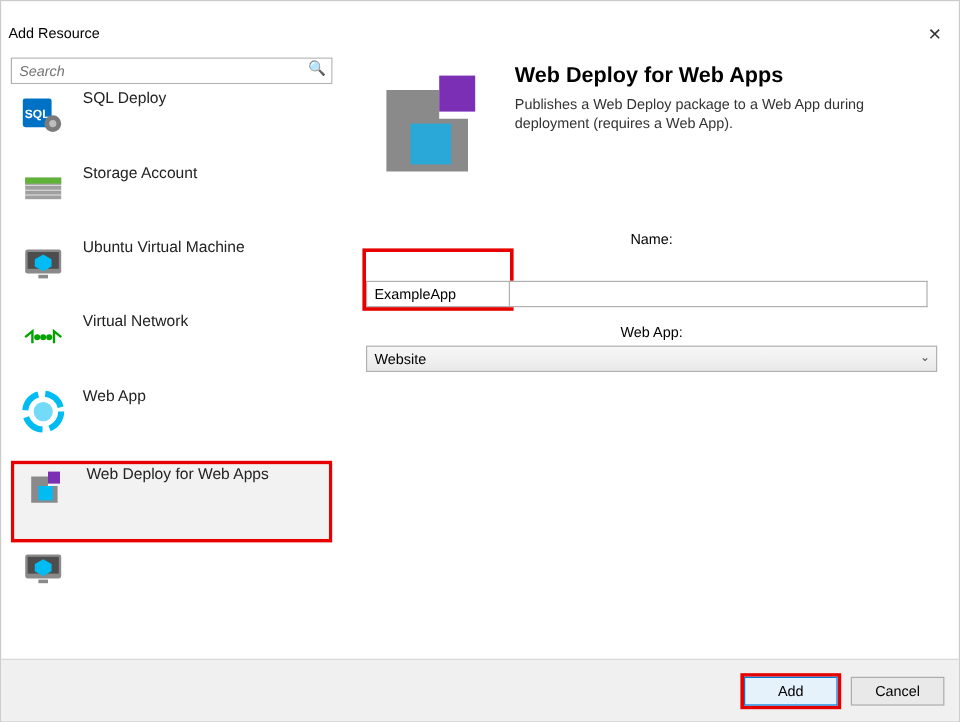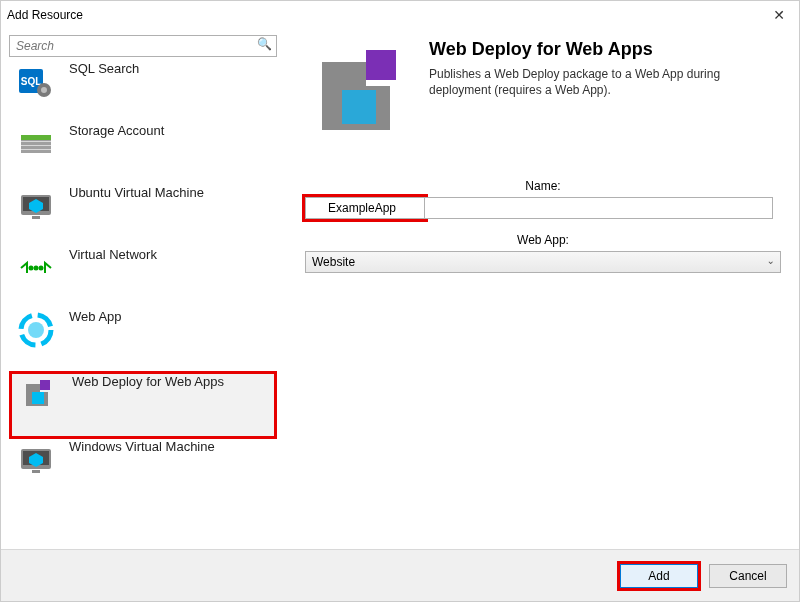--- a/index.html
+++ b/index.html
@@ -1,18 +1,18 @@
 <!DOCTYPE html>
 <html><head>
 <meta charset="utf-8">
 <style>
   * { box-sizing: border-box; font-family: "Segoe UI", Tahoma, sans-serif; }
   body { margin: 0; background: #fff; width: 800px; height: 602px; overflow: hidden; color: #000; }
   .window { width: 800px; height: 602px; display: flex; flex-direction: column; border: 1px solid #ccc; }
-  .titlebar { display: flex; align-items: center; height: 28px; padding: 0 6px; font-size: 12px; }
+  .titlebar { display: flex; align-items: center; height: 28px; padding: 0 6px; font-size: 12px; margin-top: 13px; }
   .titlebar .title { flex: 1; }
   .titlebar .close { width: 28px; text-align: center; font-size: 14px; color: #333; cursor: default; }
   .content { flex: 1; display: flex; padding: 6px 8px 0 8px; min-height: 0; }
   .left { width: 268px; display: flex; flex-direction: column; }
   .search-wrap { position: relative; border: 1px solid #b0b0b0; height: 22px; background: #fff; }
   .search-wrap input { border: none; width: 100%; height: 100%; padding: 0 24px 0 6px; font-size: 12px; outline: none; font-style: italic; color: #be185d; }
   .search-wrap .mag { position: absolute; right: 4px; top: 1px; font-size: 12px; color: #555; }
   .list { flex: 1; overflow-y: auto; margin-top: 4px; }
   .item { display: flex; align-items: flex-start; height: 62px; padding: 0 6px; cursor: default; }
   .item .ico { width: 42px; height: 42px; display: flex; align-items: center; justify-content: center; margin-right: 12px; }
@@ -20,21 +20,21 @@
   .item.selected { background: #f2f2f2; }
   .hl-item { border: 3px solid #e60000; margin: 0; }
   .right { flex: 1; padding: 4px 10px 0 28px; display: flex; flex-direction: column; }
   .header-row { display: flex; }
   .big-ico { width: 110px; height: 110px; display: flex; align-items: center; justify-content: center; }
   .header-txt { flex: 1; padding-left: 14px; }
   .h-title { font-size: 18px; font-weight: 600; margin: 0 0 6px 0; }
   .h-desc { font-size: 12px; color: #333; line-height: 1.35; }
   .form { margin-top: 30px; }
   .flabel { font-size: 12px; margin-bottom: 4px; text-align: center; }
-  .text-input { width: 100%; height: 22px; border: 1px solid #b0b0b0; font-size: 12px; padding: 0 22px; outline: none; }
+  .text-input { width: 100%; height: 22px; border: 1px solid #b0b0b0; font-size: 12px; padding: 0 6px; outline: none; margin-top: 24px; }
   .hl-red { outline: 3px solid #e60000; outline-offset: 0; display: inline-block; }
   .name-wrap { display: inline-block; }
   .select-wrap { position: relative; width: 100%; }
   .select-display { width: 100%; height: 22px; border: 1px solid #b0b0b0; background: linear-gradient(#f7f7f7,#e9e9e9); font-size: 12px; padding: 0 20px 0 6px; line-height: 20px; }
   .select-arrow { position: absolute; right: 6px; top: 4px; font-size: 10px; color: #555; }
   .footer { height: 52px; background: #f0f0f0; border-top: 1px solid #d8d8d8; display: flex; align-items: center; justify-content: flex-end; padding: 0 12px; gap: 8px; }
   .btn { width: 78px; height: 24px; font-size: 12px; background: #e9e9e9; border: 1px solid #adadad; cursor: default; }
   .btn.primary { border: 1px solid #0078d7; background: #e5f1fb; }
   .hl-btn { border: 3px solid #e60000; padding: 0; display: inline-block; }
 </style>
@@ -60,21 +60,21 @@
 
         <div class="item">
           <span class="ico">
             <svg width="38" height="38" viewBox="0 0 38 38">
                 <rect x="2" y="6" width="24" height="24" rx="2" fill="#0072c6"></rect>
                 <text x="14" y="22" font-size="10" fill="#fff" text-anchor="middle" font-weight="bold">SQL</text>
                 <circle cx="27" cy="27" r="7" fill="#7a7a7a"></circle>
                 <circle cx="27" cy="27" r="3" fill="#bdbdbd"></circle>
               </svg>
           </span>
-          <span class="lab">SQL Search</span>
+          <span class="lab">SQL Deploy</span>
         </div>
 
         <div class="item">
           <span class="ico">
             <svg width="38" height="38" viewBox="0 0 38 38">
                 <rect x="4" y="10" width="30" height="18" fill="#a0a0a0"></rect>
                 <rect x="4" y="10" width="30" height="5" fill="#5fb336"></rect>
                 <rect x="4" y="16" width="30" height="1" fill="#fff" opacity="0.6"></rect>
                 <rect x="4" y="20" width="30" height="1" fill="#fff" opacity="0.6"></rect>
                 <rect x="4" y="24" width="30" height="1" fill="#fff" opacity="0.6"></rect>
@@ -133,21 +133,20 @@
 
         <div class="item">
           <span class="ico">
             <svg width="38" height="38" viewBox="0 0 38 38">
                 <rect x="4" y="8" width="30" height="20" rx="2" fill="#8a8a8a"></rect>
                 <rect x="6" y="10" width="26" height="14" fill="#4d4d4d"></rect>
                 <polygon points="19,12 26,16 26,22 19,26 12,22 12,16" fill="#00bcf2"></polygon>
                 <rect x="15" y="29" width="8" height="3" fill="#8a8a8a"></rect>
               </svg>
           </span>
-          <span class="lab">Windows Virtual Machine</span>
         </div>
 
       </div>
     </div>
 
     <div class="right">
       <div class="header-row">
         <div class="big-ico">
           <svg width="104" height="104" viewBox="0 0 104 104">
               <path d="M14 20 h44 v24 h24 v44 h-68 z" fill="#8a8a8a"></path>

